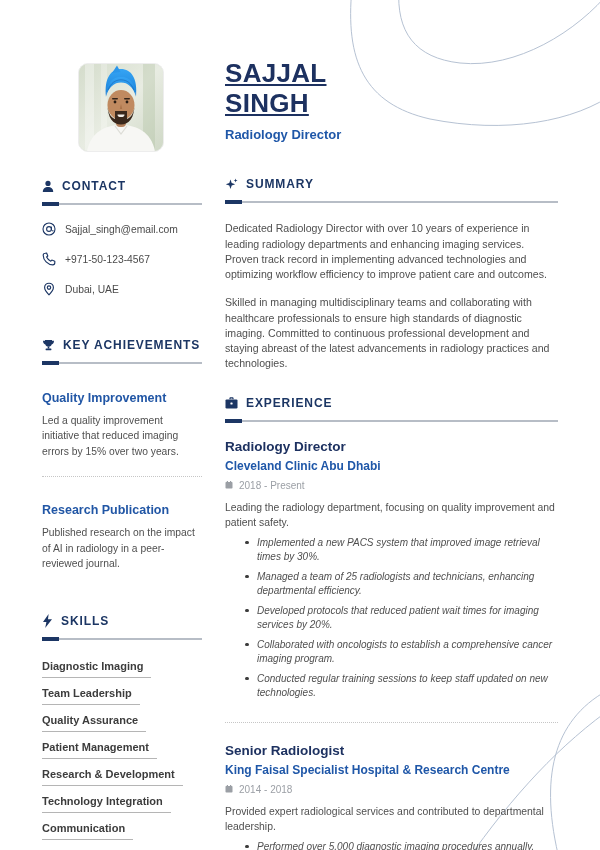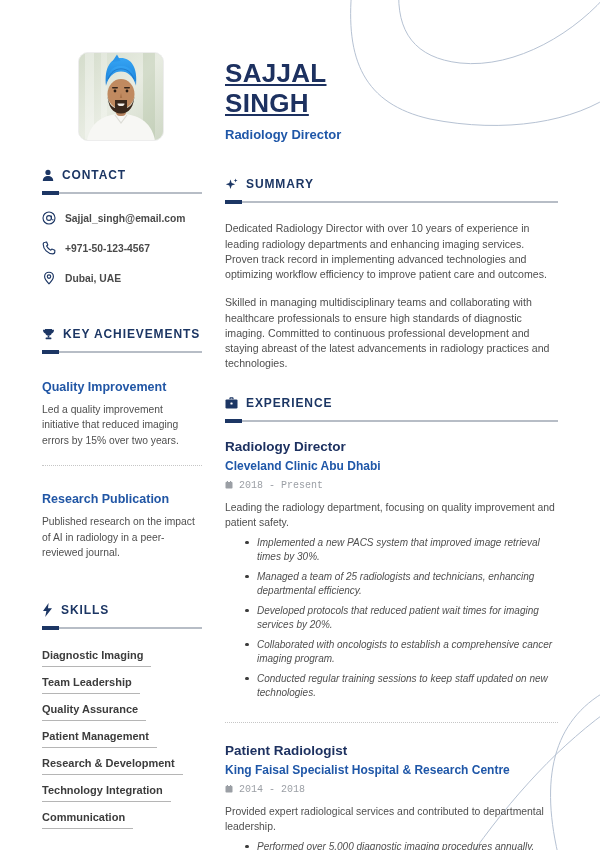--- a/index.html
+++ b/index.html
@@ -9,21 +9,21 @@
     width: 600px; height: 850px;
     background: #ffffff;
     overflow: hidden;
     font-family: "Liberation Sans", sans-serif;
     color: #4a4a4a;
   }
   .deco { position: absolute; top: 0; left: 0; pointer-events: none; }
   .deco path { fill: none; stroke: #b6c2d3; stroke-width: 1; }
 
   
-  .sidebar { position: absolute; left: 42px; top: 52px; width: 160px; }
+  .sidebar { position: absolute; left: 42px; top: 63px; width: 160px; }
   .main    { position: absolute; left: 225px; top: 58px; width: 333px; }
 
   
   .photo {
     width: 86px; height: 89px; margin-left: 36px; margin-bottom: 27px;
     border-radius: 10px; overflow: hidden; border: 1px solid #ededed;
     background: #dfe5da;
   }
   .photo svg { display: block; }
 
@@ -41,21 +41,21 @@
     content: ""; position: absolute; left: 0; right: 0; top: 1px;
     height: 2px; background: #b7bdc6;
   }
   .sec-rule::before {
     content: ""; position: absolute; left: 0; top: 0; width: 17px; height: 4px;
     background: #1c3664; z-index: 1;
   }
 
   
   .contact-list { margin-top: 16px; }
-  .contact-row { display: flex; align-items: center; gap: 9px; margin-bottom: 16px; font-weight: bold; }
+  .contact-row { display: flex; align-items: center; gap: 9px; margin-bottom: 16px; }
   .contact-row .cicon { flex: 0 0 auto; display: inline-flex; }
   .contact-text { font-size: 10.3px; color: #4a4a4a; }
 
   
   .sb-section { margin-top: 42px; }
   .ach-block { margin-top: 26px; }
   .ach-title { font-size: 12.5px; font-weight: bold; color: #2156a5; margin-bottom: 8px; }
   .ach-desc { font-size: 10.3px; line-height: 1.5; color: #4f4f4f; }
   .dotted-div { border-top: 1px dotted #c6c6c6; margin: 17px 0 0 0; }
 
@@ -73,21 +73,21 @@
 
   
   .main-section { margin-top: 35px; }
   .summary-text { margin-top: 17px; }
   .summary-text p { font-size: 10.6px; line-height: 1.44; color: #4f4f4f; margin-bottom: 13px; }
 
   
   .job { margin-top: 16px; }
   .job-title { font-size: 13.5px; font-weight: bold; color: #1d3160; }
   .job-company { margin-top: 5px; font-size: 12px; font-weight: bold; color: #1f57a8; }
-  .job-dates { margin-top: 7px; display: flex; align-items: center; gap: 6px; font-size: 10px; color: #9b9fa5; font-family: Liberation Mono, monospace; }
+  .job-dates { margin-top: 7px; display: flex; align-items: center; gap: 6px; font-size: 10px; color: #9b9fa5; }
   .job-desc { margin-top: 9px; font-size: 10.4px; line-height: 1.45; color: #4f4f4f; }
   .job-bullets { margin-top: 6px; list-style: none; padding-left: 20px; }
   .job-bullets li {
     position: relative; font-size: 10px; line-height: 1.4; color: #4f4f4f;
     margin-bottom: 6px; padding-left: 12px; font-style: italic;
   }
   .job-bullets li::before {
     content: ""; position: absolute; left: 0; top: 5px;
     width: 3.5px; height: 3.5px; border-radius: 50%; background: #3c3c3c;
   }
@@ -304,21 +304,21 @@
           <li>Managed a team of 25 radiologists and technicians, enhancing departmental efficiency.</li>
           <li>Developed protocols that reduced patient wait times for imaging services by 20%.</li>
           <li>Collaborated with oncologists to establish a comprehensive cancer imaging program.</li>
           <li>Conducted regular training sessions to keep staff updated on new technologies.</li>
         </ul>
       </article>
 
       <div class="job-divider"></div>
 
       <article class="job" style="margin-top:0;">
-        <div class="job-title">Patient Radiologist</div>
+        <div class="job-title">Senior Radiologist</div>
         <div class="job-company">King Faisal Specialist Hospital &amp; Research Centre</div>
         <div class="job-dates">
           <span style="display:inline-flex;">
             <svg width="8" height="8" viewBox="0 0 8 8" fill="#9b9fa5">
               <rect x="0.5" y="1" width="7" height="6.5" rx="0.8"></rect>
               <rect x="1.8" y="0" width="1.2" height="2" fill="#9b9fa5"></rect>
               <rect x="5" y="0" width="1.2" height="2" fill="#9b9fa5"></rect>
             </svg>
           </span>
           <span>2014 - 2018</span>

